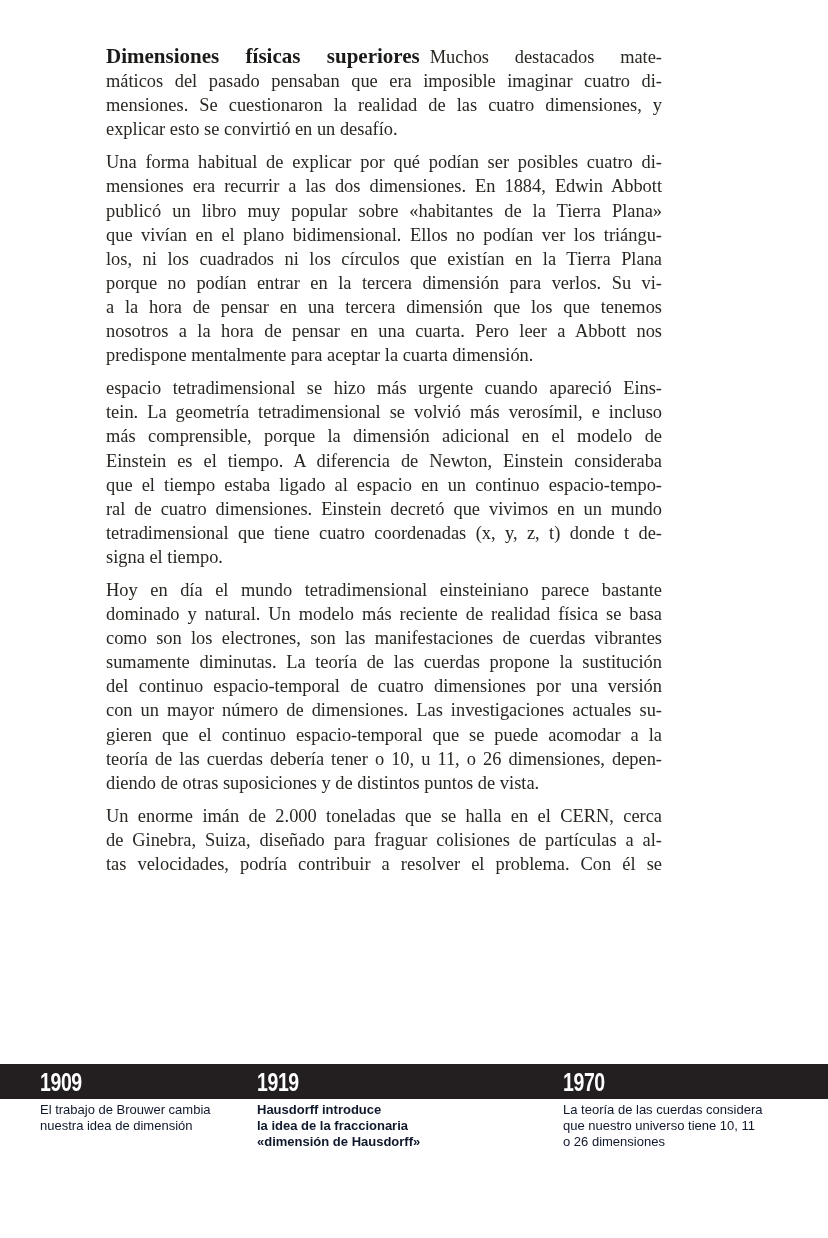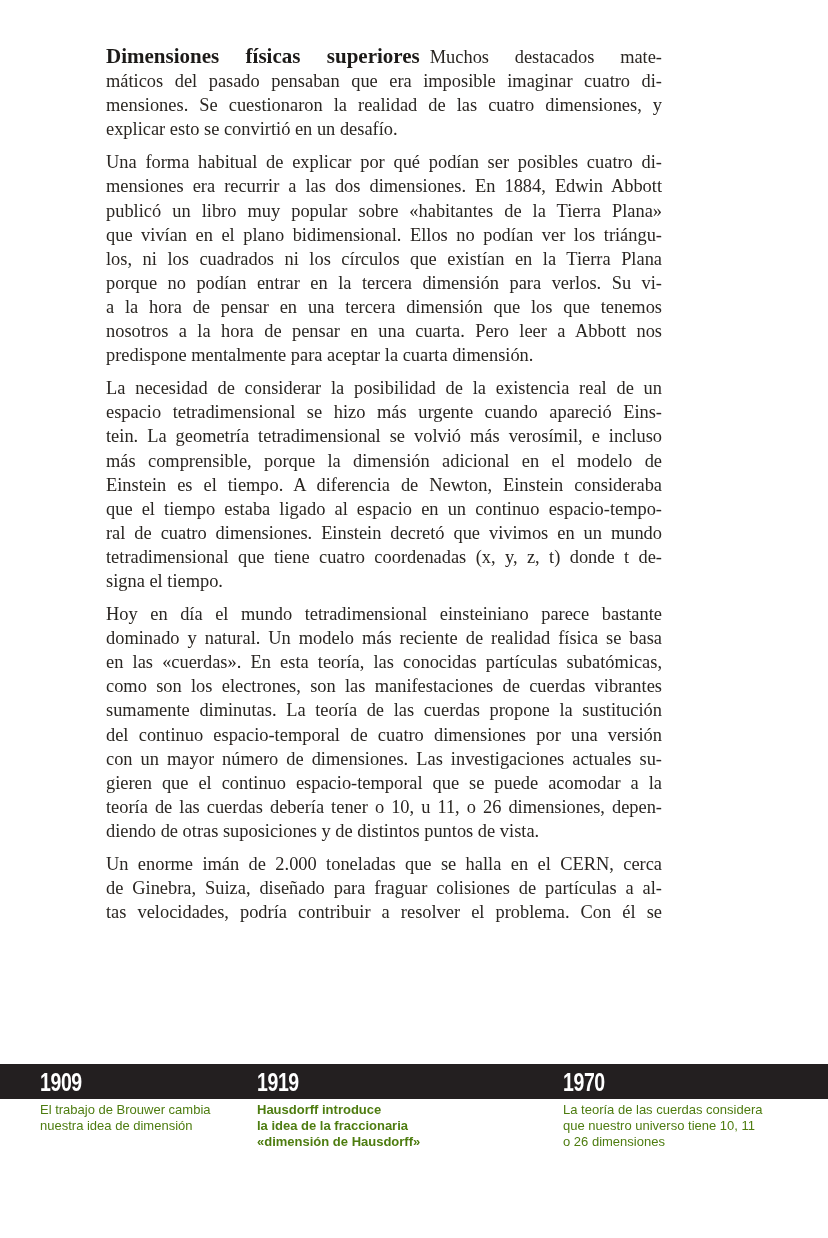--- a/index.html
+++ b/index.html
@@ -20,21 +20,21 @@
   }
   .year {
     position: absolute; top: 1064px; height: 35px; line-height: 36px;
     font-family: "Liberation Sans", "DejaVu Sans", sans-serif;
     font-weight: bold; font-size: 25px; color: #ffffff;
     transform: scaleX(0.78); transform-origin: left center; letter-spacing: -0.5px;
   }
   .caption {
     position: absolute; top: 1102px;
     font-family: "Liberation Sans", "DejaVu Sans", sans-serif;
-    font-size: 13px; line-height: 16.2px; color: #4d7c0f;
+    font-size: 13px; line-height: 16.2px; color: #0f172a;
   }
   .caption span { display: block; white-space: nowrap; }
 </style>
 </head>
 <body>
 
 <div class="page-text">
   <p>
     <span class="line"><span class="heading">Dimensiones físicas superiores</span><span>Muchos destacados mate-</span></span>
     <span class="line">máticos del pasado pensaban que era imposible imaginar cuatro di-</span>
@@ -46,34 +46,32 @@
     <span class="line">mensiones era recurrir a las dos dimensiones. En 1884, Edwin Abbott</span>
     <span class="line">publicó un libro muy popular sobre «habitantes de la Tierra Plana»</span>
     <span class="line">que vivían en el plano bidimensional. Ellos no podían ver los triángu-</span>
     <span class="line">los, ni los cuadrados ni los círculos que existían en la Tierra Plana</span>
     <span class="line">porque no podían entrar en la tercera dimensión para verlos. Su vi-</span>
     <span class="line">a la hora de pensar en una tercera dimensión que los que tenemos</span>
     <span class="line">nosotros a la hora de pensar en una cuarta. Pero leer a Abbott nos</span>
     <span class="line last">predispone mentalmente para aceptar la cuarta dimensión.</span>
   </p>
   <p>
-    <span class="line">La necesidad de considerar la posibilidad de la existencia real de un</span>
     <span class="line">espacio tetradimensional se hizo más urgente cuando apareció Eins-</span>
     <span class="line">tein. La geometría tetradimensional se volvió más verosímil, e incluso</span>
     <span class="line">más comprensible, porque la dimensión adicional en el modelo de</span>
     <span class="line">Einstein es el tiempo. A diferencia de Newton, Einstein consideraba</span>
     <span class="line">que el tiempo estaba ligado al espacio en un continuo espacio-tempo-</span>
     <span class="line">ral de cuatro dimensiones. Einstein decretó que vivimos en un mundo</span>
     <span class="line">tetradimensional que tiene cuatro coordenadas (x, y, z, t) donde t de-</span>
     <span class="line last">signa el tiempo.</span>
   </p>
   <p>
     <span class="line">Hoy en día el mundo tetradimensional einsteiniano parece bastante</span>
     <span class="line">dominado y natural. Un modelo más reciente de realidad física se basa</span>
-    <span class="line">en las «cuerdas». En esta teoría, las conocidas partículas subatómicas,</span>
     <span class="line">como son los electrones, son las manifestaciones de cuerdas vibrantes</span>
     <span class="line">sumamente diminutas. La teoría de las cuerdas propone la sustitución</span>
     <span class="line">del continuo espacio-temporal de cuatro dimensiones por una versión</span>
     <span class="line">con un mayor número de dimensiones. Las investigaciones actuales su-</span>
     <span class="line">gieren que el continuo espacio-temporal que se puede acomodar a la</span>
     <span class="line">teoría de las cuerdas debería tener o 10, u 11, o 26 dimensiones, depen-</span>
     <span class="line last">diendo de otras suposiciones y de distintos puntos de vista.</span>
   </p>
   <p>
     <span class="line">Un enorme imán de 2.000 toneladas que se halla en el CERN, cerca</span>

